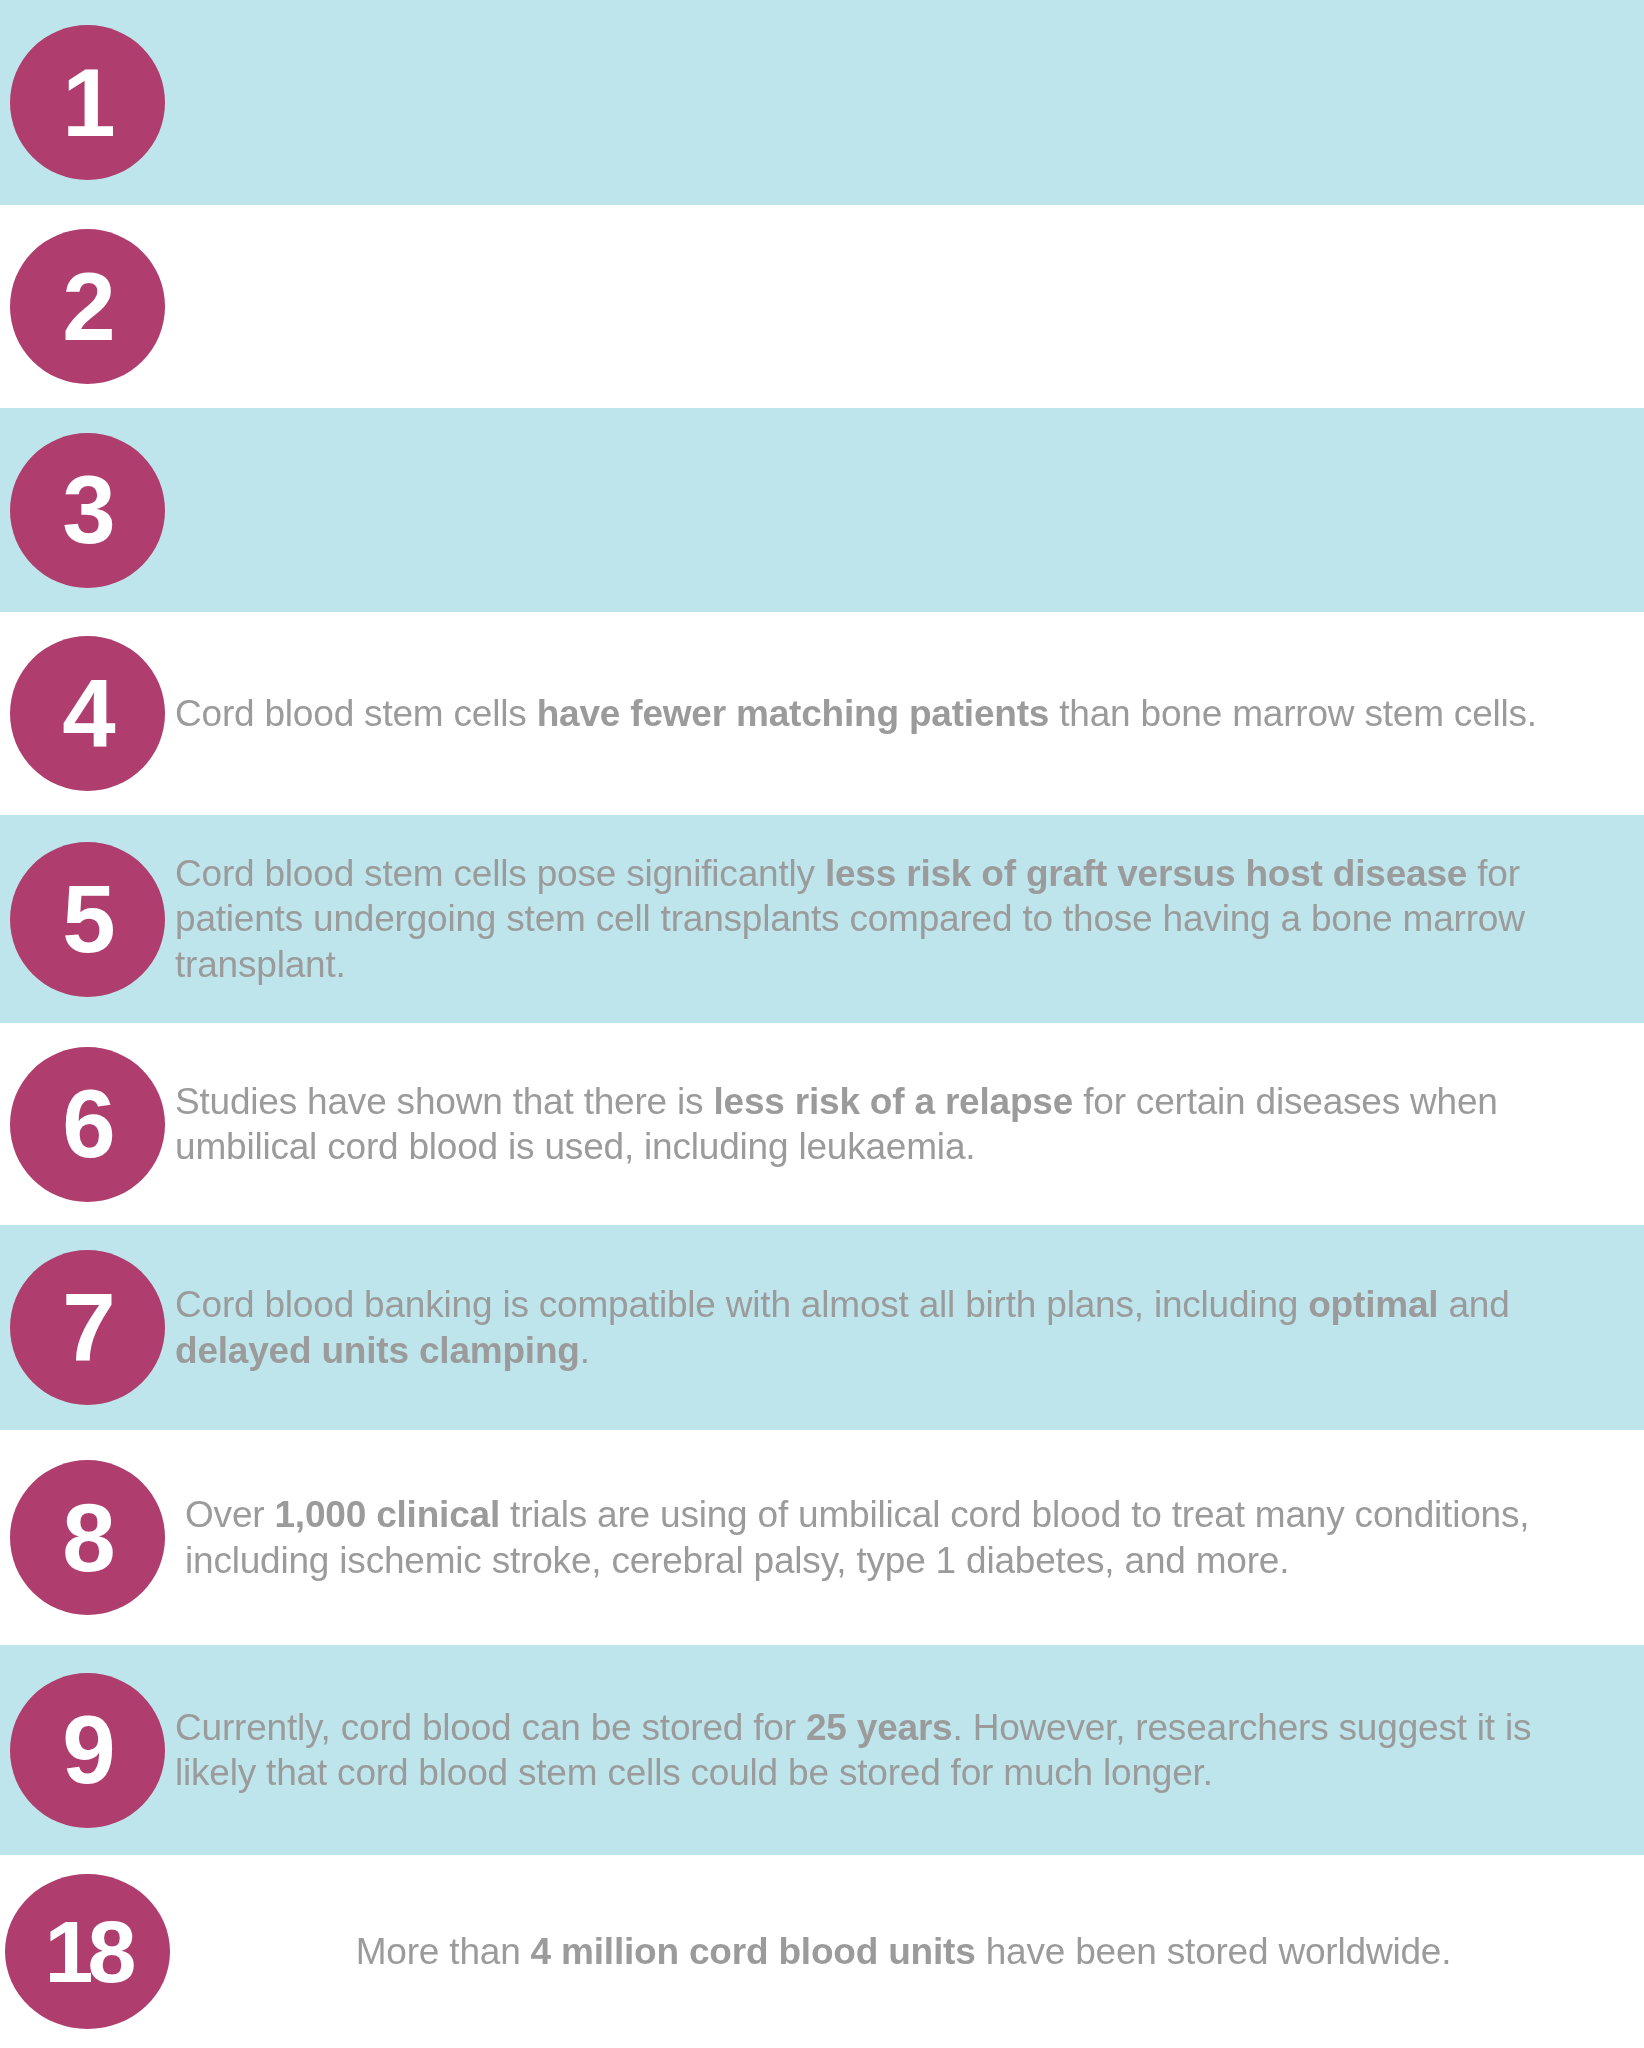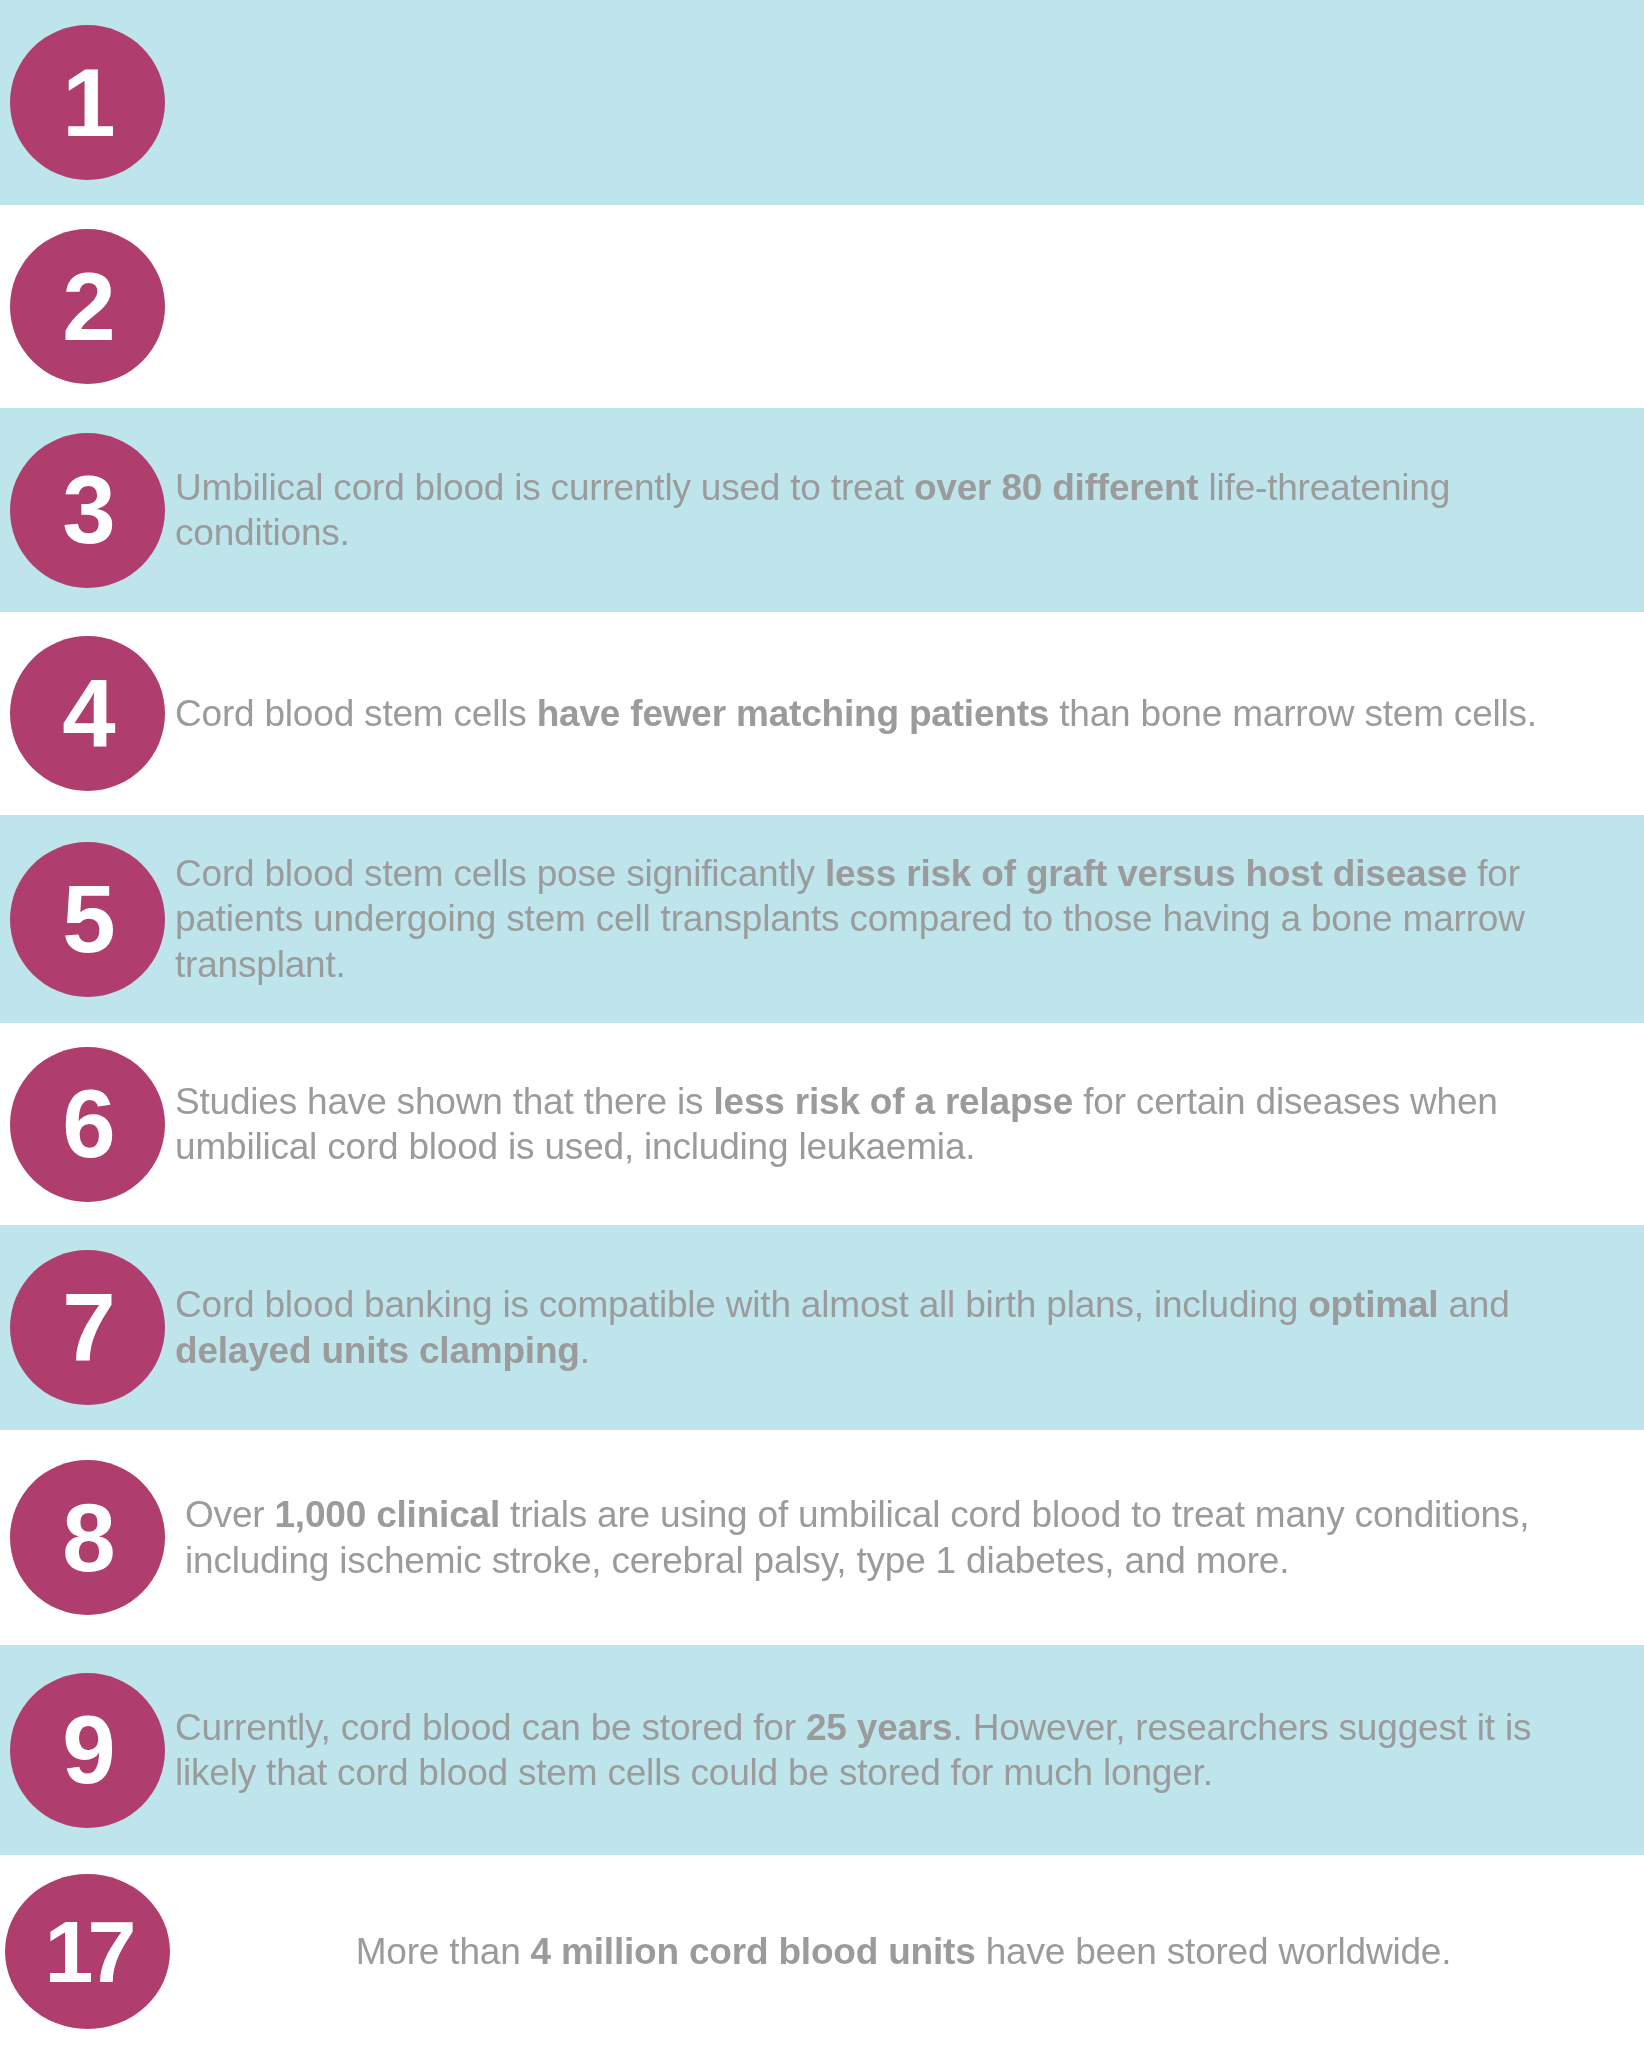--- a/index.html
+++ b/index.html
@@ -112,21 +112,20 @@
   <div class="fact-row plain" id="row-2">
     <div class="badge-wrap">
       <div class="badge">2</div>
     </div>
   </div>
 
   <div class="fact-row tint" id="row-3">
     <div class="badge-wrap">
       <div class="badge">3</div>
     </div>
-    <div class="fact-text">Umbilical cord blood is currently used to treat <b>over 80 different</b> life-threatening conditions.</div>
   </div>
 
   <div class="fact-row plain" id="row-4">
     <div class="badge-wrap">
       <div class="badge">4</div>
     </div>
     <div class="fact-text">Cord blood stem cells <b>have fewer matching patients</b> than bone marrow stem cells.</div>
   </div>
 
   <div class="fact-row tint" id="row-5">
@@ -159,18 +158,18 @@
 
   <div class="fact-row tint" id="row-9">
     <div class="badge-wrap">
       <div class="badge">9</div>
     </div>
     <div class="fact-text">Currently, cord blood can be stored for <b>25 years</b>. However, researchers suggest it is likely that cord blood stem cells could be stored for much longer.</div>
   </div>
 
   <div class="fact-row plain" id="row-10">
     <div class="badge-wrap">
-      <div class="badge wide-badge">17</div>
+      <div class="badge wide-badge">18</div>
     </div>
     <div class="fact-text">More than <b>4 million cord blood units</b> have been stored worldwide.</div>
   </div>
 
 </div>
 
 </body></html>

